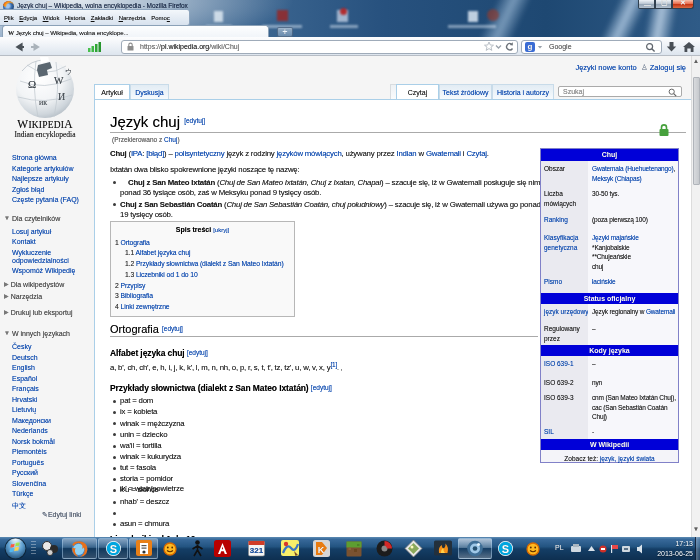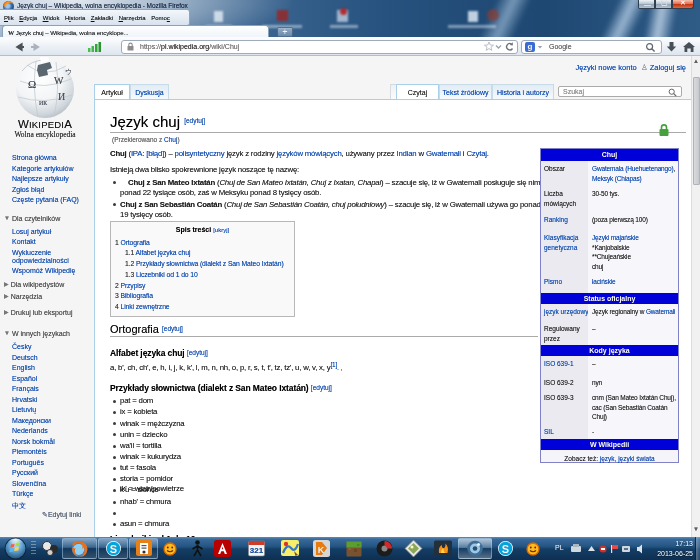--- a/index.html
+++ b/index.html
@@ -173,22 +173,22 @@
       <path d="M22 4 Q18 32 24 60" fill="none" stroke="#c3cad1" stroke-width="0.8"></path>
       <path d="M42 5 Q46 32 40 60" fill="none" stroke="#c3cad1" stroke-width="0.8"></path>
       <path d="M24 8 l12 -3 l2 6 l-5 2 l1 5 l-9 2 l-2 -7 z" fill="#5a6670"></path>
       <path d="M26 0 l8 -1 l1 5 l-8 2 z" fill="#fff"></path>
       <text x="14" y="31" font-family="Liberation Serif,serif" font-size="11" fill="#3c444c">Ω</text>
       <text x="40" y="27" font-family="Liberation Serif,serif" font-size="10" fill="#434b53">W</text>
       <text x="44" y="43" font-family="Liberation Serif,serif" font-size="10" fill="#4a525a">И</text>
       <text x="25" y="48" font-family="Liberation Serif,serif" font-size="8" fill="#565e66">ик</text>
       <text x="51" y="17" font-family="Liberation Serif,serif" font-size="7" fill="#565e66">ウ</text>
     </svg>
-    <div class="abs" style="left:0;top:62px;width:90px;text-align:center;font-family:Liberation Sans, sans-serif;font-size:11.5px;color:#111;letter-spacing:.2px">W<span style="font-size:9.5px">IKIPEDI</span>A</div>
-    <div class="abs" style="left:0;top:74px;width:90px;text-align:center;font-family:'Liberation Serif',serif;font-size:7.5px;color:#222">Wolna encyklopedia</div>
+    <div class="abs" style="left:0;top:62px;width:90px;text-align:center;font-family:Liberation Serif, serif;font-size:11.5px;color:#111;letter-spacing:.2px">W<span style="font-size:9.5px">IKIPEDI</span>A</div>
+    <div class="abs" style="left:0;top:74px;width:90px;text-align:center;font-family:'Liberation Serif',serif;font-size:7.5px;color:#222">Indian encyklopedia</div>
     <a class="si" style="top:98px">Strona główna</a>
     <a class="si" style="top:108.5px">Kategorie artykułów</a>
     <a class="si" style="top:119px">Najlepsze artykuły</a>
     <a class="si" style="top:129.5px">Zgłoś błąd</a>
     <a class="si" style="top:140px">Częste pytania (FAQ)</a>
     <div class="sh" style="top:159px"><span class="tri">▼</span>Dla czytelników</div>
     <a class="si" style="top:171.5px">Losuj artykuł</a>
     <a class="si" style="top:182px">Kontakt</a>
     <a class="si" style="top:192.5px">Wykluczenie</a>
     <a class="si" style="top:200.5px">odpowiedzialności</a>
@@ -233,24 +233,24 @@
 
     <div class="abs" style="left:110px;top:57px;font-size:15px;color:#000;white-space:nowrap">Język chuj <a class="editsec" style="vertical-align:4px">[edytuj]</a></div>
     <div class="abs" style="left:110px;top:76px;width:576px;border-top:1px solid #aaa"></div>
     <svg class="abs" style="left:658px;top:68px" width="12" height="13" viewBox="0 0 12 13">
           <rect x="1.5" y="5" width="9" height="7" rx="1" fill="#46a03c"></rect>
           <path d="M3.5 5 V3.4 a2.5 2.5 0 0 1 5 0 V5" stroke="#46a03c" stroke-width="1.6" fill="none"></path>
         </svg>
     <div class="abs" style="left:112px;top:80px;font-size:6.5px;color:#666">(Przekierowano z <a>Chuj</a>)</div>
 
     <div class="body" style="left:110px;top:93px"><b>Chuj</b> (<a>IPA</a>: <a>[błąd]</a>) – <a>polisyntetyczny</a> język z rodziny <a>języków mówiących</a>, używany przez <a>Indian</a> w <a>Gwatemali</a> i <a>Czytaj</a>.</div>
-    <div class="body" style="left:110px;top:108.5px">Istnieją dwa blisko spokrewnione język noszące tę nazwę:</div>
+    <div class="body" style="left:110px;top:108.5px">Ixtatán dwa blisko spokrewnione języki noszące tę nazwę:</div>
     <div class="bdot" style="left:113px;top:125px"></div>
     <div class="body" style="left:128px;top:121.5px"><b>Chuj z San Mateo Ixtatán</b> (<i>Chuj de San Mateo Ixtatán, Chuj z Ixatan, Chapai</i>) – szacuje się, iż w Gwatemali posługuje się nim</div>
-    <div class="body" style="left:120px;top:132px">ponad 22 tysiące osób, zaś w Meksyku ponad 8 tysięcy osób.</div>
+    <div class="body" style="left:120px;top:132px">ponad 36 tysiące osób, zaś w Meksyku ponad 9 tysięcy osób.</div>
     <div class="bdot" style="left:113px;top:147px"></div>
     <div class="body" style="left:120px;top:143.5px"><b>Chuj z San Sebastián Coatán</b> (<i>Chuj de San Sebastián Coatán, chuj południowy</i>) – szacuje się, iż w Gwatemali używa go ponad</div>
     <div class="body" style="left:120px;top:154px">19 tysięcy osób.</div>
 
     <div class="abs" style="left:110px;top:165px;width:185px;height:96px;background:#f9f9f9;border:1px solid #b7b7b7"></div>
     <div class="abs" style="left:110px;top:170px;width:185px;text-align:center;font-size:7px;color:#000;white-space:nowrap"><b>Spis treści</b> <a style="font-size:6px">[ukryj]</a></div>
     <div class="toci" style="left:115px;top:182.5px">1 <a>Ortografia</a></div>
     <div class="toci" style="left:125px;top:193.3px">1.1 <a>Alfabet języka chuj</a></div>
     <div class="toci" style="left:125px;top:204px">1.2 <a>Przykłady słownictwa (dialekt z San Mateo Ixtatán)</a></div>
     <div class="toci" style="left:125px;top:214.7px">1.3 <a>Liczebniki od 1 do 10</a></div>
@@ -275,21 +275,21 @@
         <div class="body" style="left:120px;top:384.8px">wa'il = tortilla</div>
     <div class="bdot" style="left:113px;top:399.5px"></div>
         <div class="body" style="left:120px;top:396px">winak = kukurydza</div>
     <div class="bdot" style="left:113px;top:410.5px"></div>
         <div class="body" style="left:120px;top:407.1px">tut = fasola</div>
     <div class="bdot" style="left:113px;top:422px"></div>
         <div class="body" style="left:120px;top:418.3px">storia = pomidor</div>
     <div class="bdot" style="left:113px;top:433px"></div>
         <div class="body" style="left:120px;top:429.4px">k'u = słońce</div>
     <div class="bdot" style="left:113px;top:444.5px"></div>
-        <div class="body" style="left:120px;top:440.6px">nhab' = chmura</div>
+        <div class="body" style="left:120px;top:440.6px">nhab' = deszcz</div>
     <div class="bdot" style="left:113px;top:455.5px"></div>
         <div class="body" style="left:120px;top:428px">ik' = wiatr/powietrze</div>
     <div class="bdot" style="left:113px;top:467px"></div>
         <div class="body" style="left:120px;top:463px">asun = chmura</div>
     <div class="abs" style="left:110px;top:478px;font-size:8.5px;font-weight:bold;color:#000;white-space:nowrap">Liczebniki od 1 do 10</div>
 
     <div id="infobox">
       <div class="ibh" style="height:12px">Chuj</div>
       <div class="ibrow" style="height:25px">
             <div class="ibl">Obszar</div>

